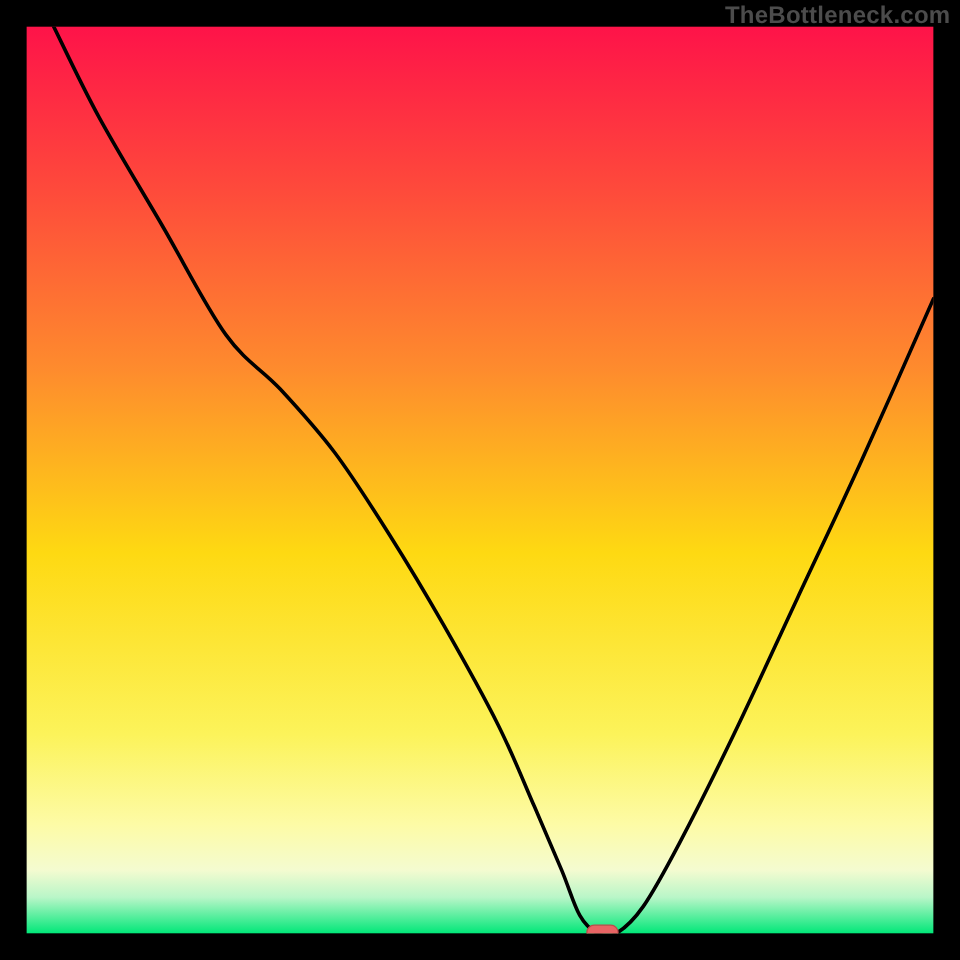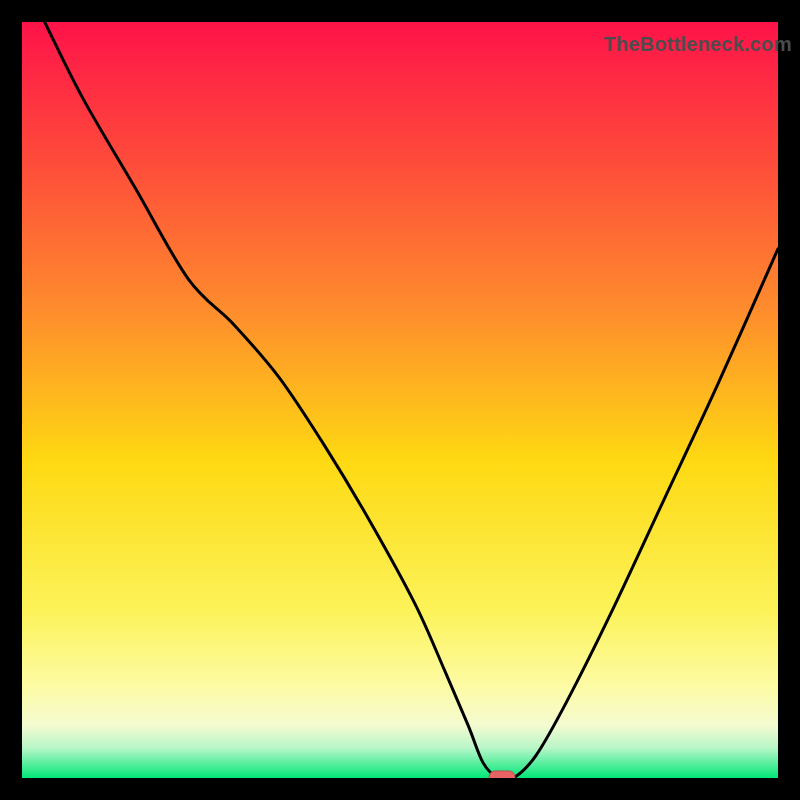--- a/index.html
+++ b/index.html
@@ -25,21 +25,20 @@
   }
   .watermark {
     position: absolute;
     top: 2px;
     right: 8px;
     font-family: Arial, Helvetica, sans-serif;
     font-size: 20px;
     font-weight: 600;
     color: #4c4c4c;
     letter-spacing: 0.2px;
-    margin-top: 31px;
   }
   svg { display: block; }
 </style>
 </head>
 <body>
 
 <div class="frame">
 
   <div class="plot">
     <svg viewBox="0 0 756 756" width="756" height="756">

